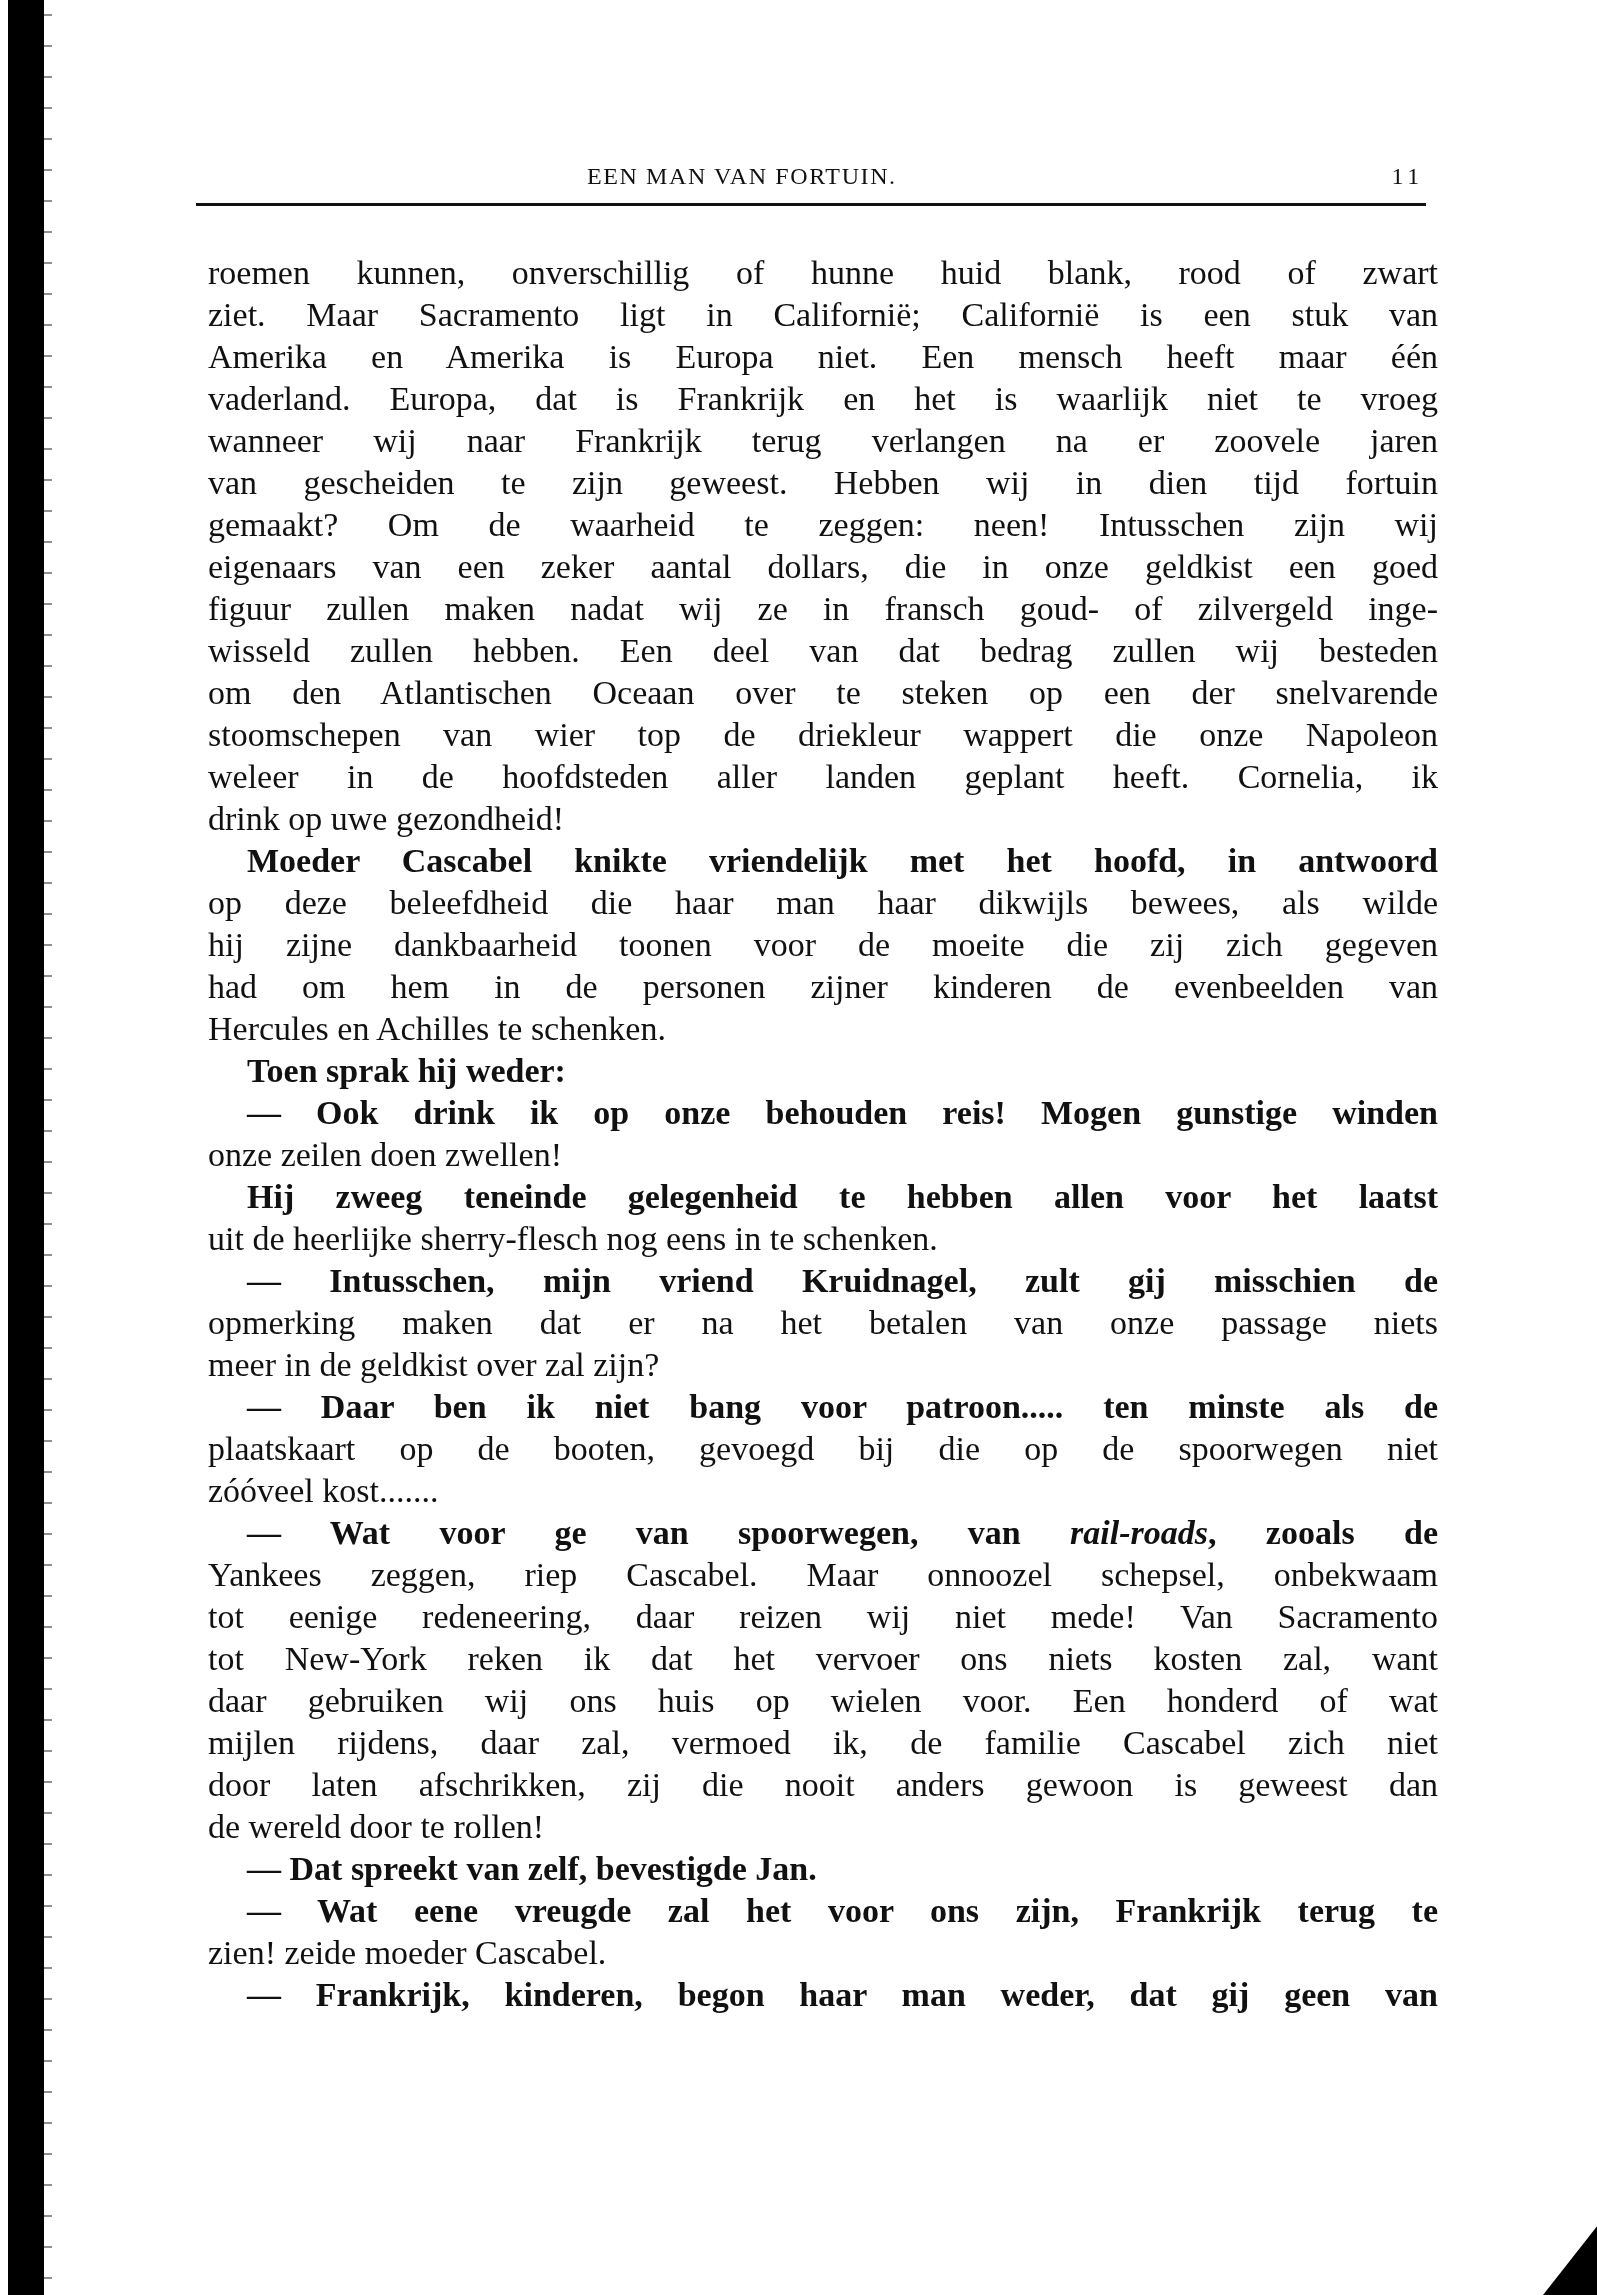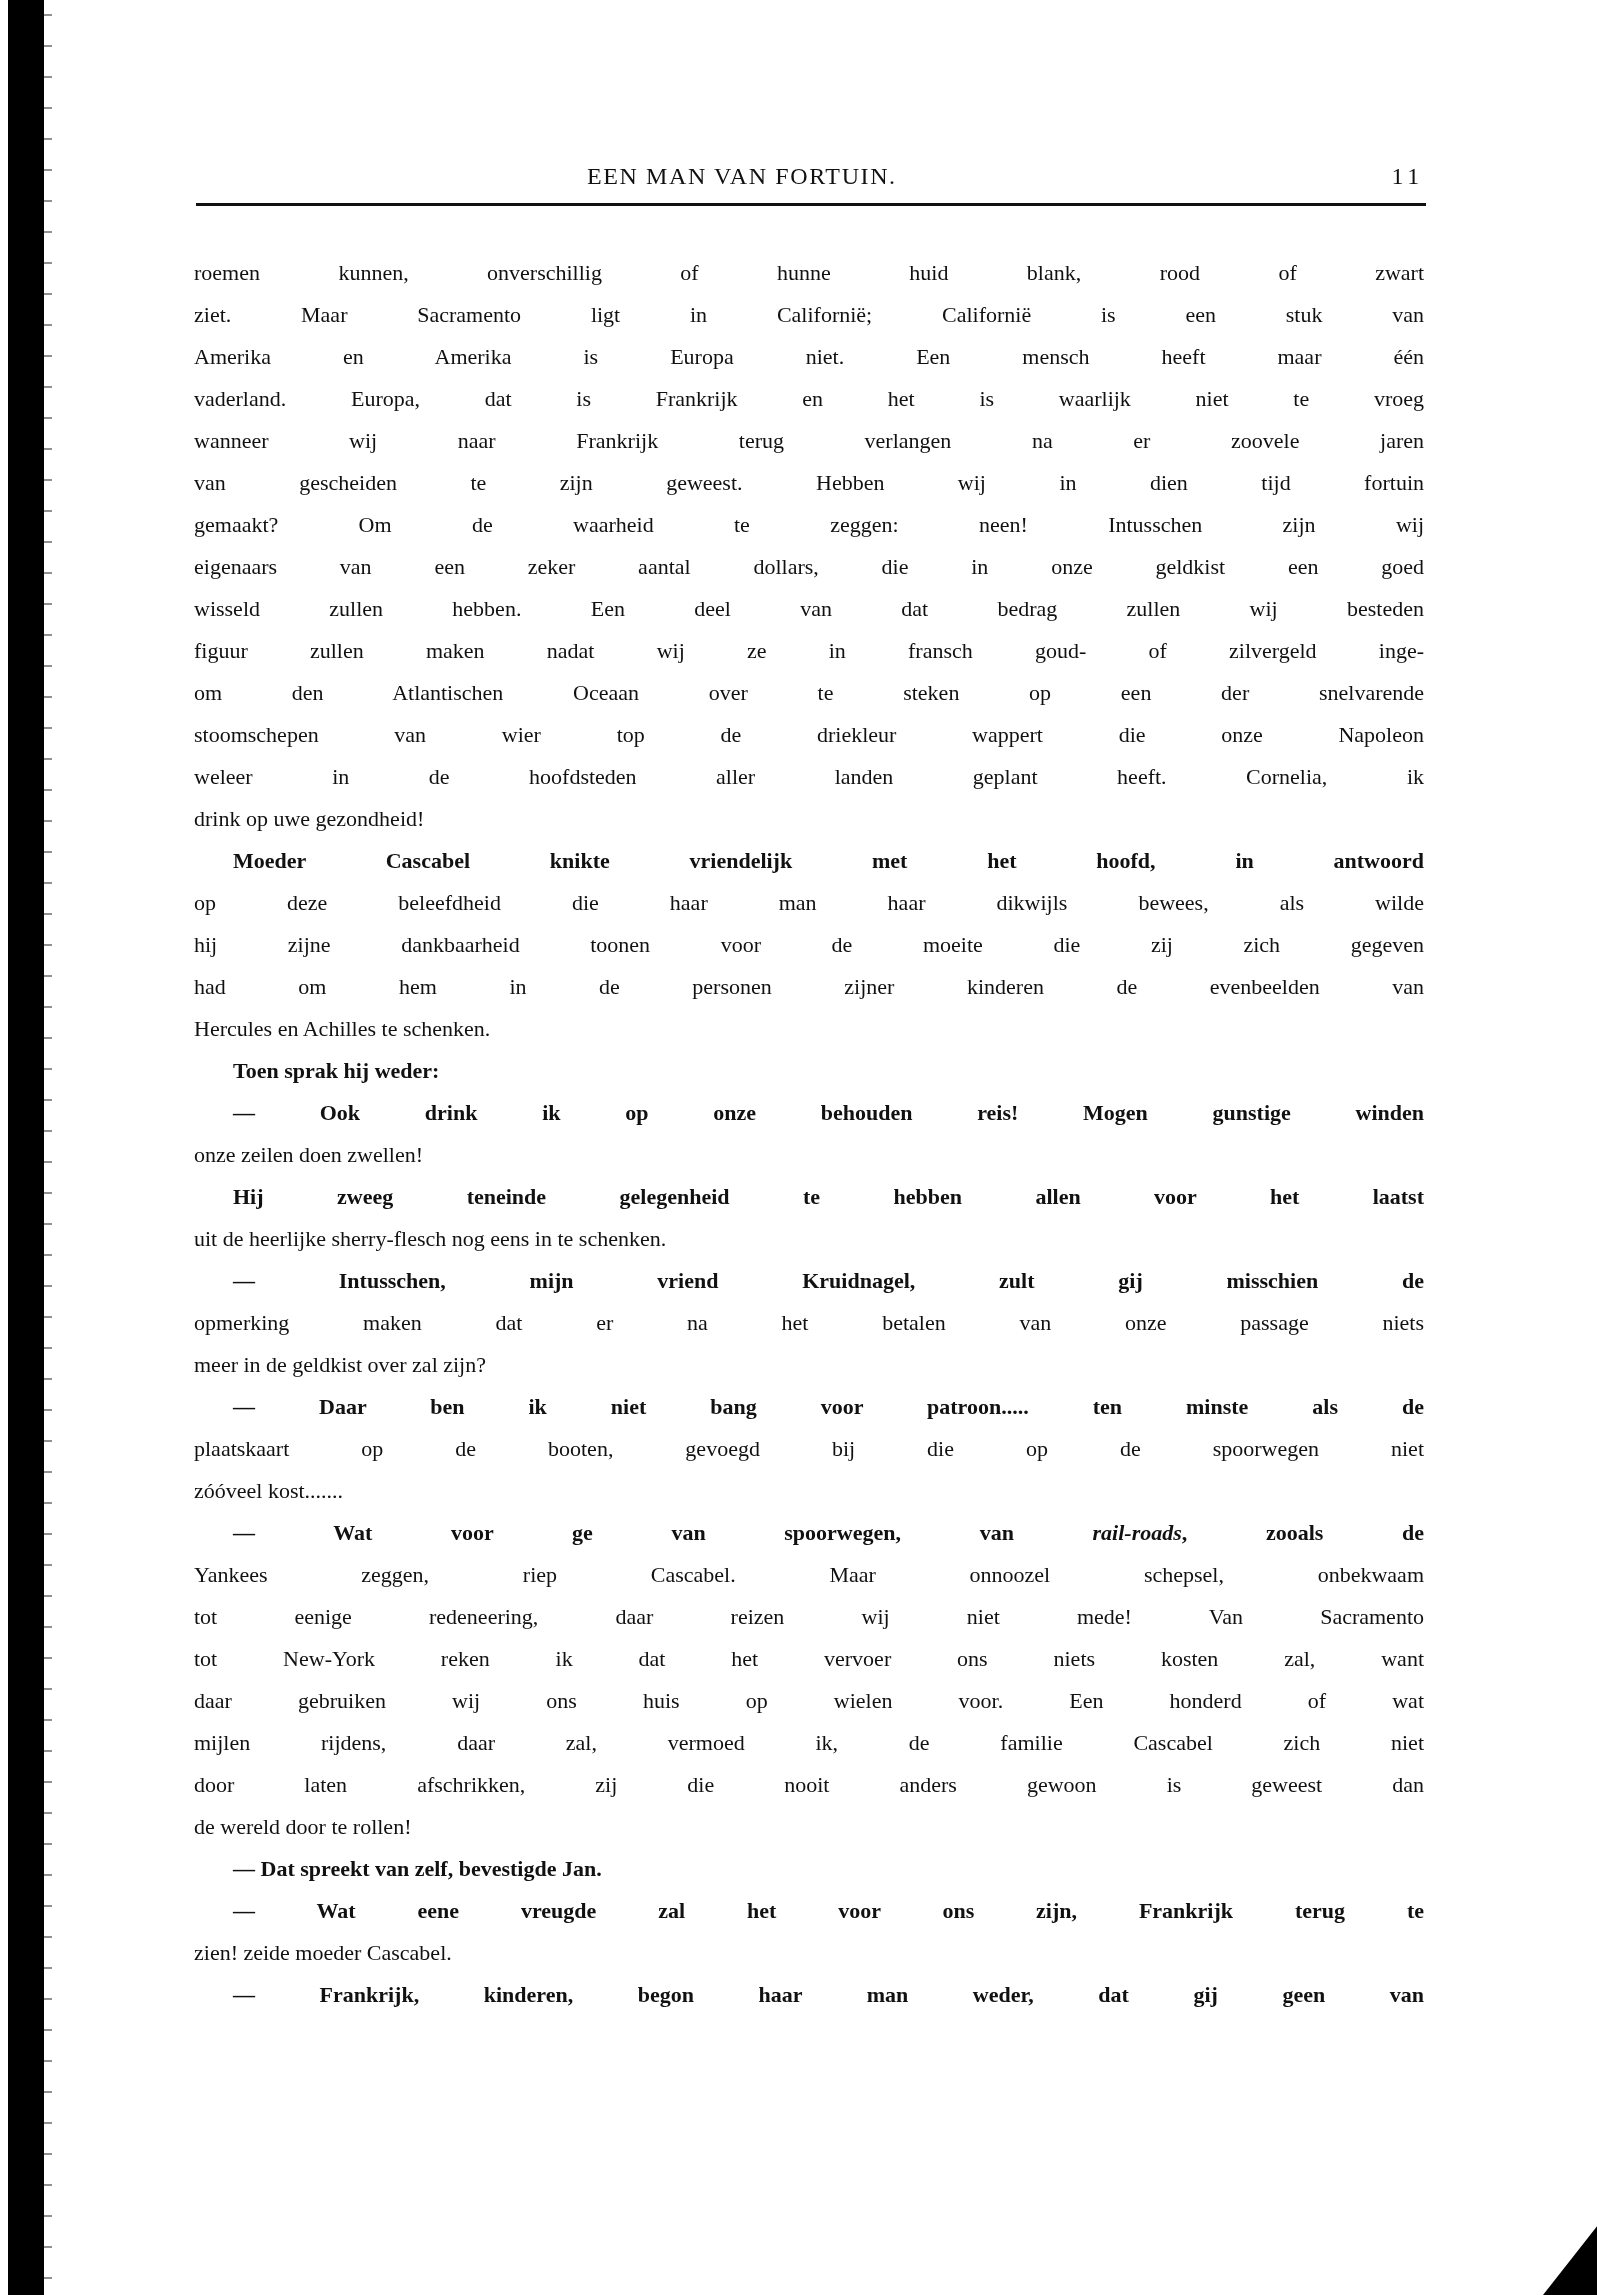--- a/index.html
+++ b/index.html
@@ -23,23 +23,23 @@
     font-family: "Liberation Serif", "DejaVu Serif", serif; font-size: 24px;
     letter-spacing: 1.6px; color: #111; margin-top: 24px;
   }
   .running-title { position: absolute; left: 391px; top: 0; }
   .page-number { position: absolute; right: 0; top: 0; letter-spacing: 4.7px; }
   .head-rule {
     position: absolute; left: 196px; top: 203px; width: 1230px; height: 3.1px;
     background: #111;
   }
   .body-text {
-    position: absolute; left: 194px; top: 252px; width: 1230px;
+    position: absolute; left: 208px; top: 252px; width: 1230px;
     font-family: "Liberation Serif", "DejaVu Serif", serif;
-    font-size: 22px; line-height: 42px; color: #111;
+    font-size: 34px; line-height: 42px; color: #111;
   }
   .line {
     display: block; white-space: nowrap; text-align: justify; text-align-last: justify;
     height: 42px;
   }
   .line.last { text-align-last: left; }
   .line.indent { padding-left: 39px; font-weight: bold; }
   .italic { font-style: italic; }
 </style>
 </head>
@@ -57,22 +57,22 @@
 
 <div class="body-text" id="body-text">
     <span class="line">roemen kunnen, onverschillig of hunne huid blank, rood of zwart</span>
     <span class="line">ziet. Maar Sacramento ligt in Californië; Californië is een stuk van</span>
     <span class="line">Amerika en Amerika is Europa niet. Een mensch heeft maar één</span>
     <span class="line">vaderland. Europa, dat is Frankrijk en het is waarlijk niet te vroeg</span>
     <span class="line">wanneer wij naar Frankrijk terug verlangen na er zoovele jaren</span>
     <span class="line">van gescheiden te zijn geweest. Hebben wij in dien tijd fortuin</span>
     <span class="line">gemaakt? Om de waarheid te zeggen: neen! Intusschen zijn wij</span>
     <span class="line">eigenaars van een zeker aantal dollars, die in onze geldkist een goed</span>
+    <span class="line">figuur zullen maken nadat wij ze in fransch goud- of zilvergeld inge-</span>
     <span class="line">wisseld zullen hebben. Een deel van dat bedrag zullen wij besteden</span>
-    <span class="line">figuur zullen maken nadat wij ze in fransch goud- of zilvergeld inge-</span>
     <span class="line">om den Atlantischen Oceaan over te steken op een der snelvarende</span>
     <span class="line">stoomschepen van wier top de driekleur wappert die onze Napoleon</span>
     <span class="line">weleer in de hoofdsteden aller landen geplant heeft. Cornelia, ik</span>
     <span class="line last">drink op uwe gezondheid!</span>
     <span class="line indent">Moeder Cascabel knikte vriendelijk met het hoofd, in antwoord</span>
     <span class="line">op deze beleefdheid die haar man haar dikwijls bewees, als wilde</span>
     <span class="line">hij zijne dankbaarheid toonen voor de moeite die zij zich gegeven</span>
     <span class="line">had om hem in de personen zijner kinderen de evenbeelden van</span>
     <span class="line last">Hercules en Achilles te schenken.</span>
     <span class="line indent last">Toen sprak hij weder:</span>

